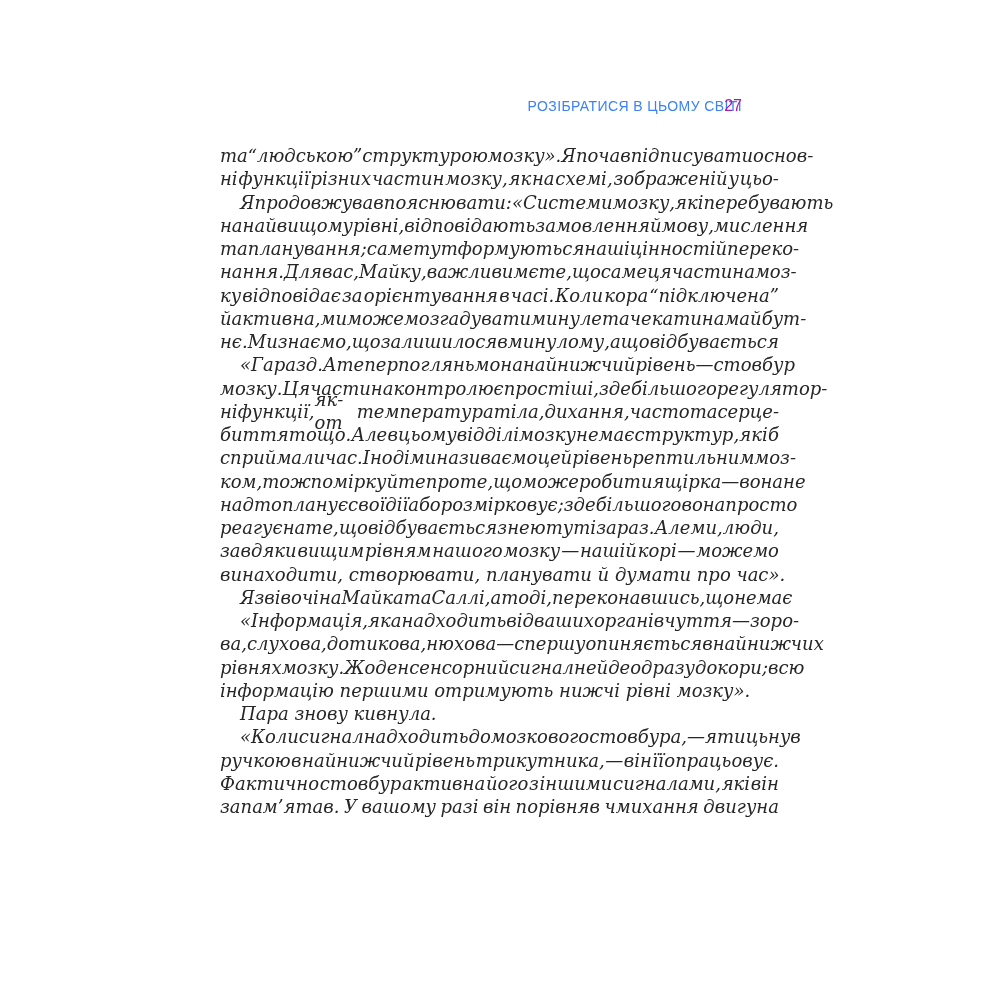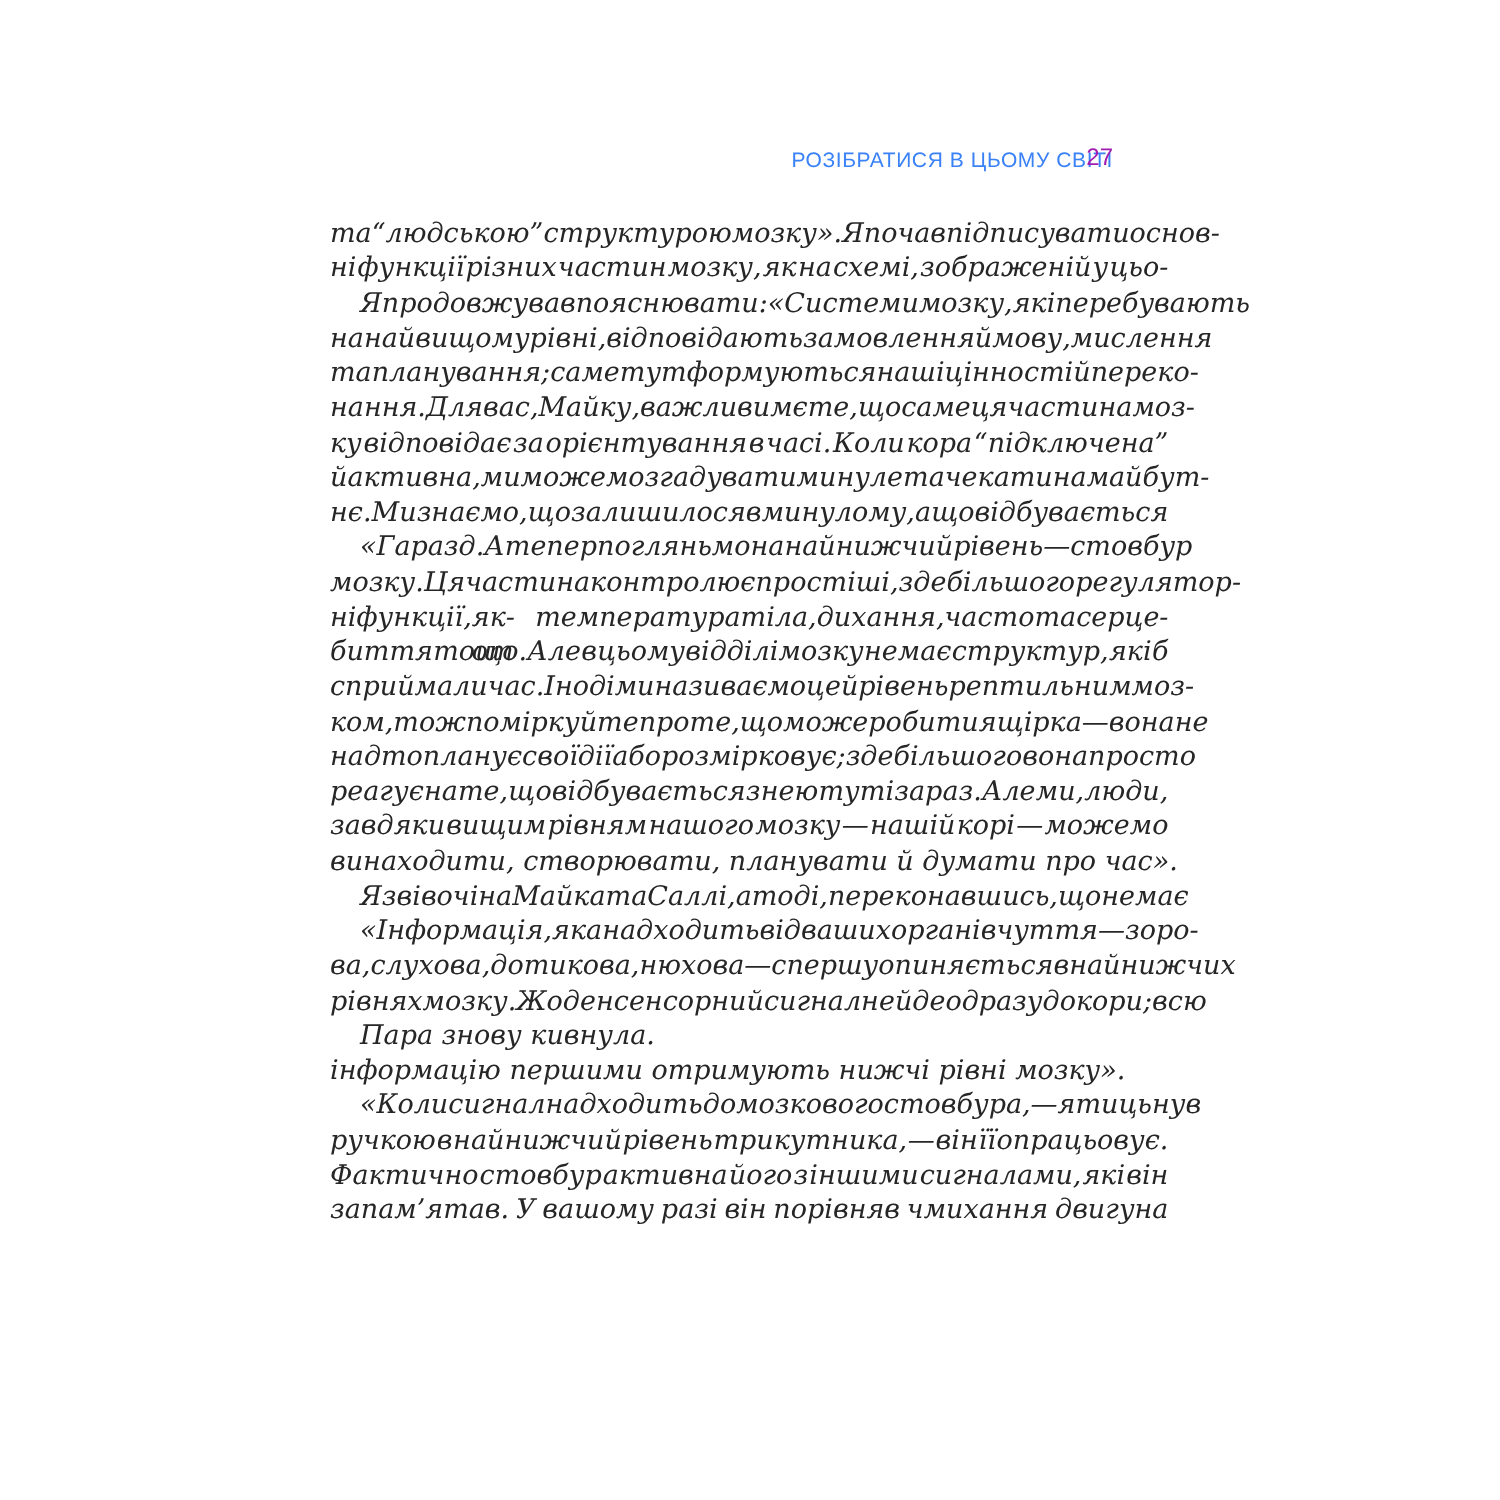--- a/index.html
+++ b/index.html
@@ -54,20 +54,21 @@
   }
   .line {
     height: 23.25px;
     line-height: 23.25px;
     white-space: pre;
   }
   .line.just {
     display: flex;
     justify-content: space-between;
     white-space: normal;
+    align-items: center;
   }
   .line.indent {
     padding-left: 20px;
   }
 </style>
 </head>
 <body>
 
 <div class="page">
   <div class="running-header">
@@ -327,22 +328,22 @@
         <span>Жоден</span>
         <span>сенсорний</span>
         <span>сигнал</span>
         <span>не</span>
         <span>йде</span>
         <span>одразу</span>
         <span>до</span>
         <span>кори;</span>
         <span>всю</span>
       </div>
+      <div class="line">інформацію першими отримують нижчі рівні мозку».</div>
       <div class="line indent">Пара знову кивнула.</div>
-      <div class="line">інформацію першими отримують нижчі рівні мозку».</div>
       <div class="line just indent">
         <span>«Коли</span>
         <span>сигнал</span>
         <span>надходить</span>
         <span>до</span>
         <span>мозкового</span>
         <span>стовбура,</span>
         <span>—</span>
         <span>я</span>
         <span>тицьнув</span>

